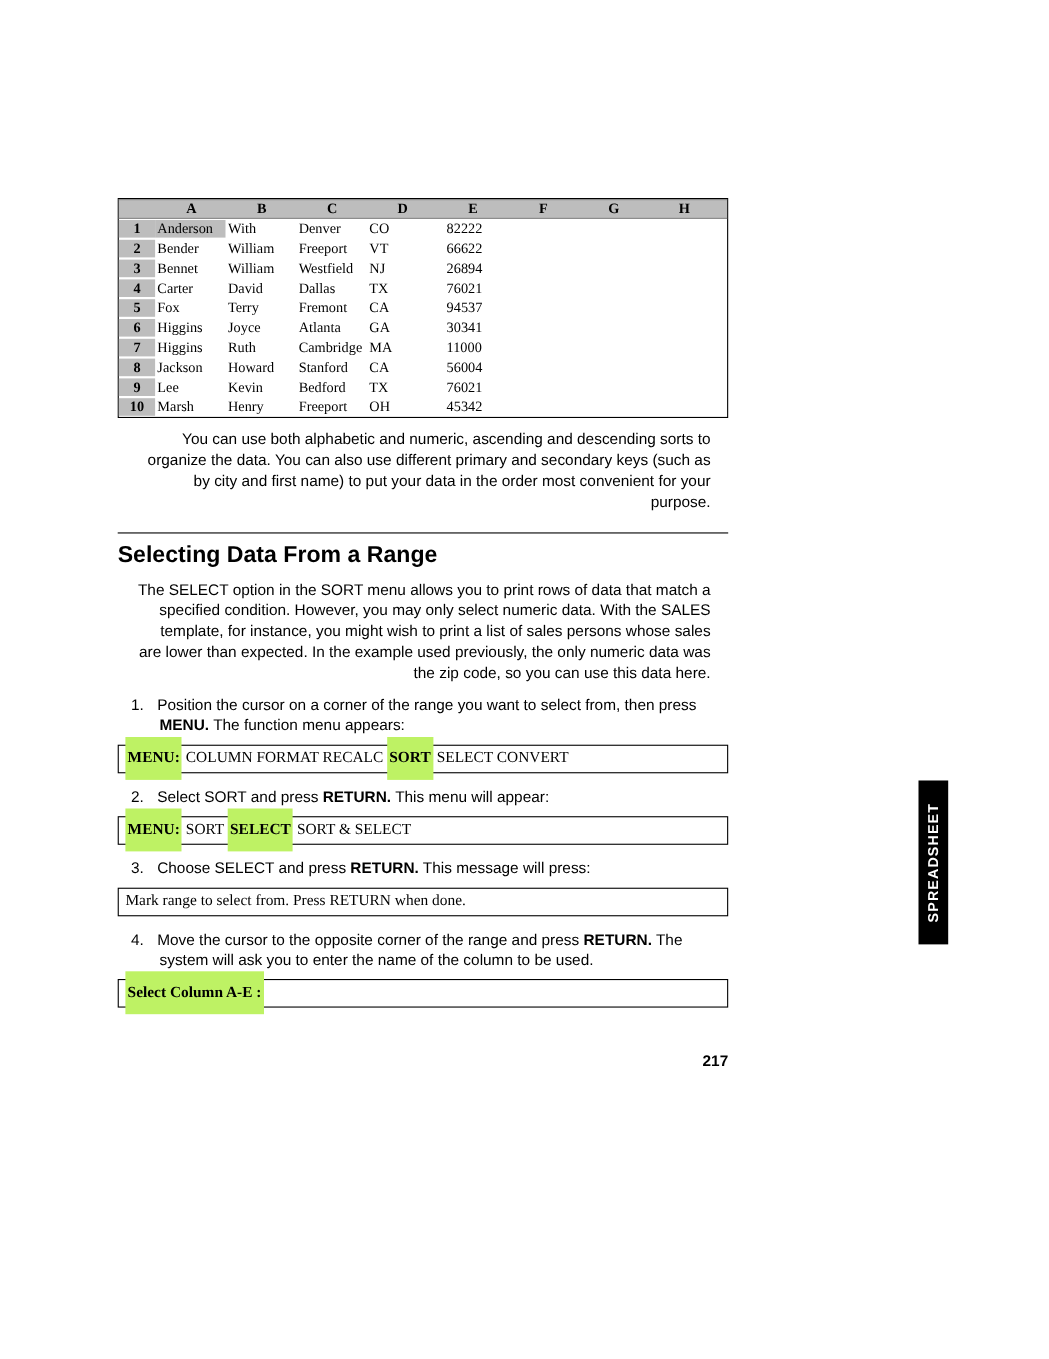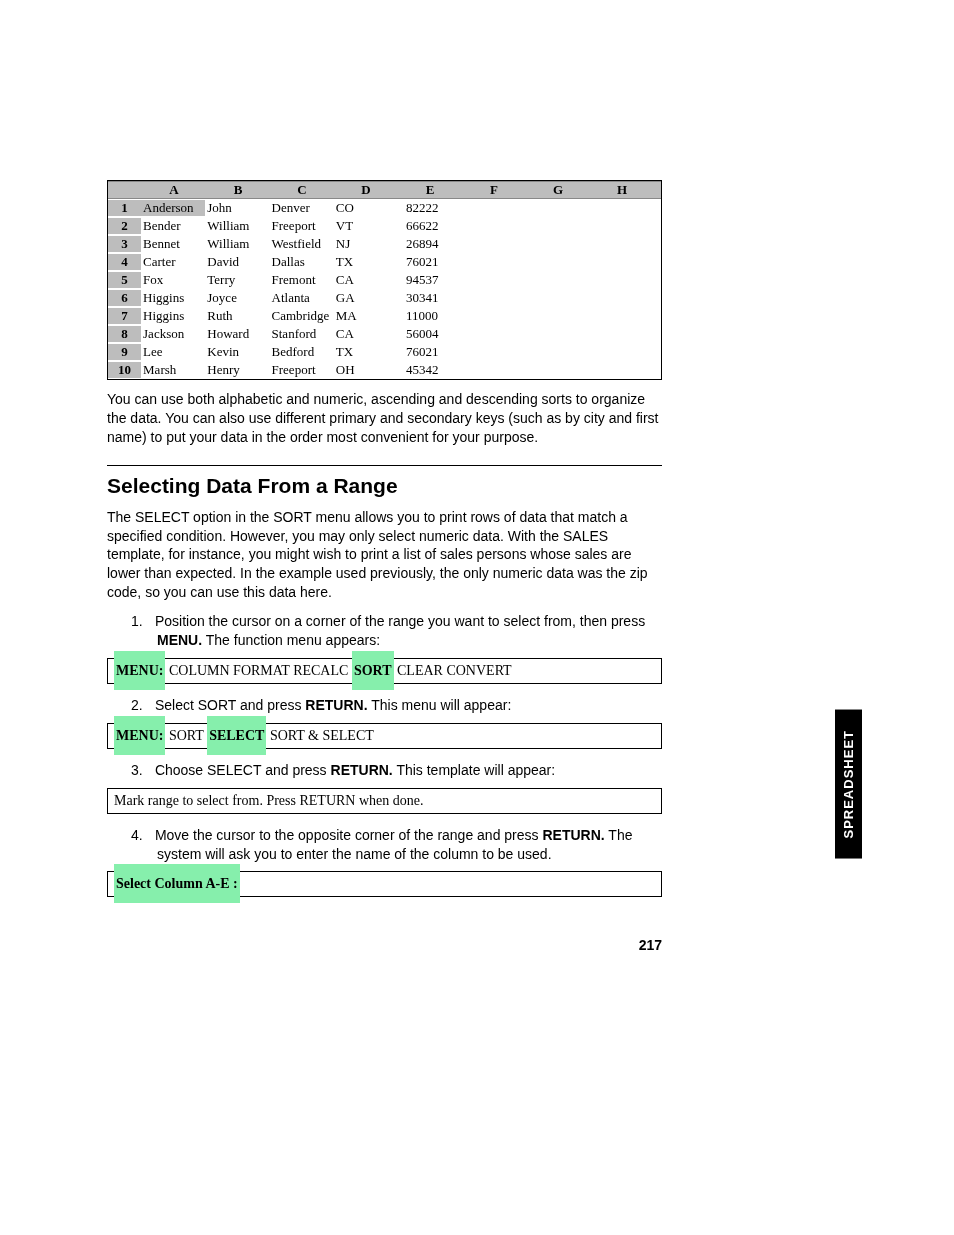--- a/index.html
+++ b/index.html
@@ -71,54 +71,55 @@
     overflow: hidden;
   }
   .ss-cell.hl {
     background: #bdbdbd;
   }
   .ss-cell.num {
     text-align: left;
     padding-left: 8px;
   }
   .para {
-    margin: 10px 0;
+    margin: 10px 16px;
     line-height: 1.35;
+    text-align: right;
   }
   .hr {
     border-top: 1.5px solid #000;
     margin: 18px 0 8px 0;
   }
   .section-title {
     font-weight: bold;
     font-size: 21px;
     margin: 6px 0 0 0;
   }
   .ol {
     padding-left: 34px;
-    margin: 8px 16px;
+    margin: 8px 4px;
   }
   .ol .li {
     margin-bottom: 8px;
     line-height: 1.35;
   }
   .ol .num {
     display: inline-block;
     width: 20px;
     margin-left: -26px;
   }
   .menu-bar {
     border: 1.5px solid #000;
     padding: 4px 6px;
     font-family: "Times New Roman", serif;
     font-size: 14px;
     margin: 6px 0 12px 0;
   }
   .menu-hl {
-    background: #86efac;
+    background: #bef264;
     padding: 12px 2px;
     font-weight: bold;
   }
   .side-tab {
     position: absolute;
     right: -200px;
     top: 530px;
     background: #000;
     color: #fff;
     writing-mode: vertical-rl;
@@ -151,21 +152,21 @@
         <div class="ss-col">D</div>
         <div class="ss-col">E</div>
         <div class="ss-col">F</div>
         <div class="ss-col">G</div>
         <div class="ss-col">H</div>
       </div>
       <div id="ss-body">
           <div class="ss-row">
             <div class="ss-rownum">1</div>
             <div class="ss-cell hl">Anderson</div>
-            <div class="ss-cell">John</div>
+            <div class="ss-cell">With</div>
             <div class="ss-cell">Denver</div>
             <div class="ss-cell">CO</div>
             <div class="ss-cell num">82222</div>
             <div class="ss-cell"></div>
             <div class="ss-cell"></div>
             <div class="ss-cell"></div>
           </div>
           <div class="ss-row">
             <div class="ss-rownum">2</div>
             <div class="ss-cell">Bender</div>
@@ -276,38 +277,38 @@
     <div class="para">The SELECT option in the SORT menu allows you to print rows of data that match a specified condition. However, you may only select numeric data. With the SALES template, for instance, you might wish to print a list of sales persons whose sales are lower than expected. In the example used previously, the only numeric data was the zip code, so you can use this data here.</div>
 
     <div class="ol">
       <div class="li">
         <span class="num">1.</span>
         <span>Position the cursor on a corner of the range you want to select from, then press </span><b>MENU.</b><span> The function menu appears:</span>
       </div>
     </div>
 
     <div class="menu-bar">
-      <span class="menu-hl">MENU:</span><span> COLUMN FORMAT  RECALC </span><span class="menu-hl">SORT</span><span>  CLEAR  CONVERT</span>
+      <span class="menu-hl">MENU:</span><span> COLUMN FORMAT  RECALC </span><span class="menu-hl">SORT</span><span>  SELECT  CONVERT</span>
     </div>
 
     <div class="ol">
       <div class="li">
         <span class="num">2.</span>
         <span>Select SORT and press </span><b>RETURN.</b><span> This menu will appear:</span>
       </div>
     </div>
 
     <div class="menu-bar">
       <span class="menu-hl">MENU:</span><span> SORT </span><span class="menu-hl">SELECT</span><span>  SORT &amp; SELECT</span>
     </div>
 
     <div class="ol">
       <div class="li">
         <span class="num">3.</span>
-        <span>Choose SELECT and press </span><b>RETURN.</b><span> This template will appear:</span>
+        <span>Choose SELECT and press </span><b>RETURN.</b><span> This message will press:</span>
       </div>
     </div>
 
     <div class="menu-bar">
       <span>Mark range to select from.  Press RETURN when done.</span>
     </div>
 
     <div class="ol">
       <div class="li">
         <span class="num">4.</span>

